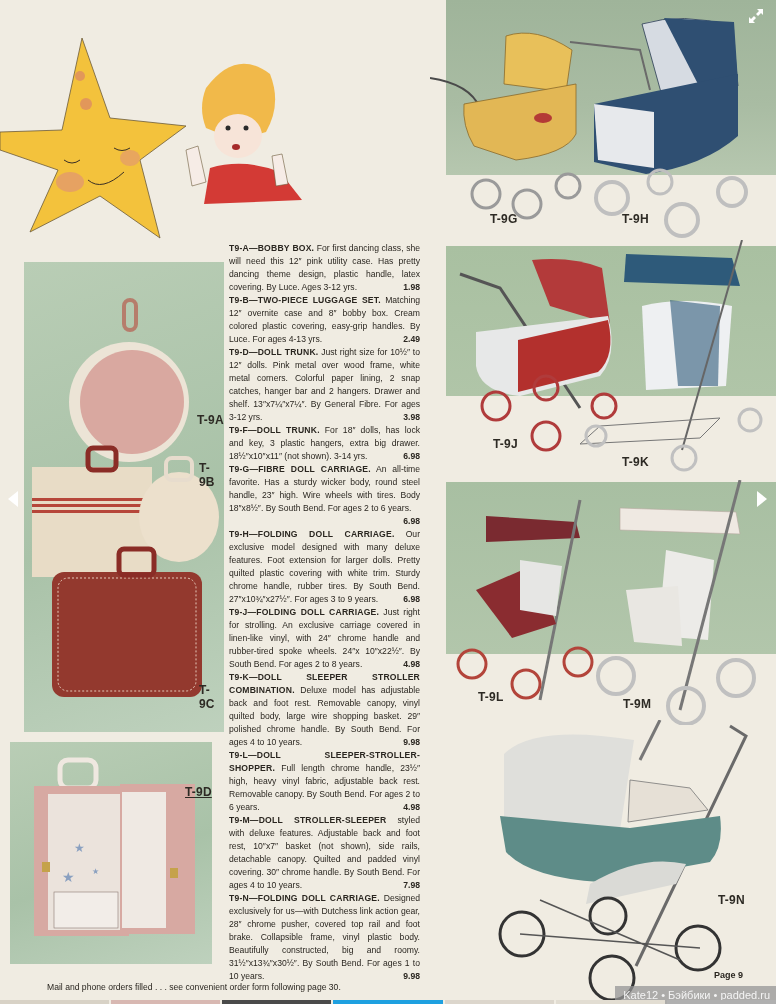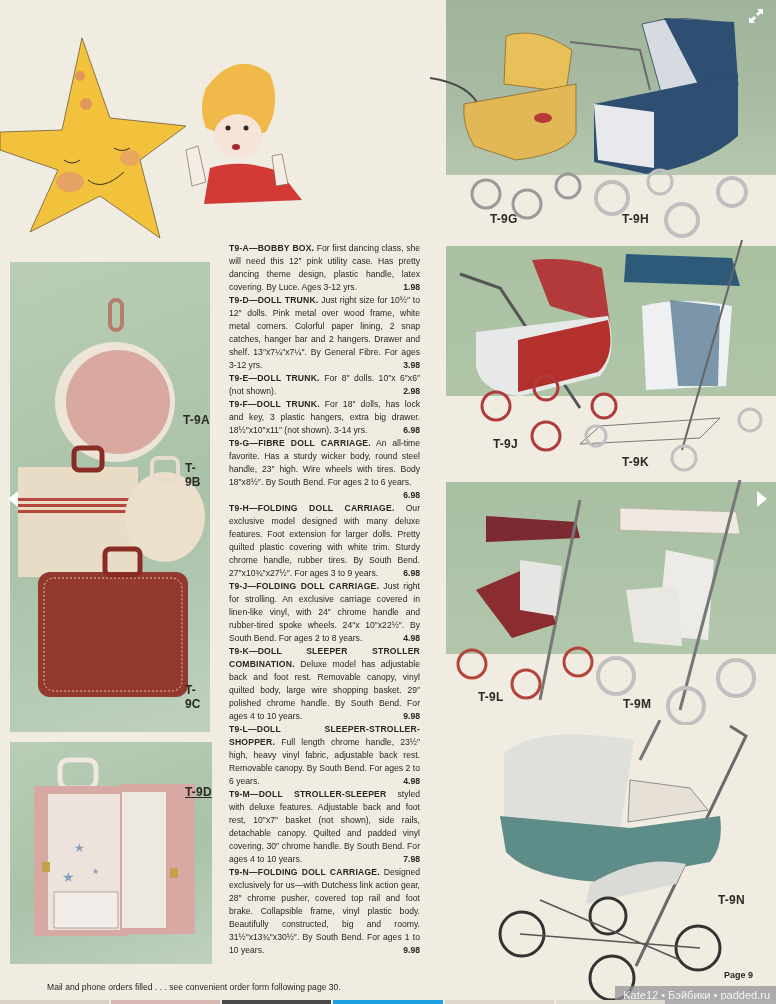--- a/index.html
+++ b/index.html
@@ -6,21 +6,21 @@
     html, body { width: 776px; height: 1004px; overflow: hidden; background: #efebe1; }
     body { position: relative; font-family: "DejaVu Sans", sans-serif; color: #2b2620; }
 
     .page { position: absolute; left: 0; top: 0; width: 776px; height: 1004px; background: #f0ece2; }
 
     
     .illus { position: absolute; left: 0; top: 0; width: 330px; height: 240px; }
 
     
     .panel { position: absolute; background: linear-gradient(160deg, #b9cdb5 0%, #a9c2a8 55%, #bed1bd 100%); }
-    .panel-luggage { left: 10px; top: 262px; width: 200px; height: 470px; }
+    .panel-luggage { left: 24px; top: 262px; width: 200px; height: 470px; }
     .panel-trunk { left: 10px; top: 742px; width: 202px; height: 222px; }
 
     
     .panel-r1 { left: 446px; top: 0; width: 330px; height: 175px; background: linear-gradient(180deg, #9fb49a 0%, #a9bca3 60%, #b6c7af 100%); }
     .panel-r2 { left: 446px; top: 246px; width: 330px; height: 150px; background: linear-gradient(180deg, #a9c0a1 0%, #b0c5a8 100%); }
     .panel-r3 { left: 446px; top: 482px; width: 330px; height: 172px; background: linear-gradient(180deg, #a8bfa2 0%, #b2c6ab 100%); }
 
     .label {
       position: absolute; font-family: "Liberation Sans", sans-serif;
       font-weight: bold; font-size: 12px; color: #2d2a24; letter-spacing: 0.2px;
@@ -36,21 +36,21 @@
     .item .code { font-weight: bold; letter-spacing: 0.2px; }
     .item .price { font-weight: bold; float: right; margin-left: 4px; }
     .item::after { content: ""; display: block; clear: both; }
 
     .footer-note {
       position: absolute; left: 47px; top: 970px;
       font-family: "Liberation Sans", sans-serif; font-size: 8.6px; color: #2a2620; margin-top: 12px;
     }
     .page-num {
       position: absolute; left: 714px; top: 970px;
-      font-family: "Liberation Sans", sans-serif; font-weight: bold; font-size: 9px; color: #2a2620; margin-left: 10px;
+      font-family: "Liberation Sans", sans-serif; font-weight: bold; font-size: 9px; color: #2a2620;
     }
 
     .watermark {
       position: absolute; right: 0; top: 986px; height: 18px; padding: 0 6px 0 8px;
       background: rgba(150,150,150,0.75); color: #f4f4f4;
       font-family: "Liberation Sans", sans-serif; font-size: 11px; line-height: 18px;
     }
 
     .thumb-strip { position: absolute; left: 0; top: 1000px; width: 776px; height: 4px; display: flex; gap: 2px; }
     .thumb-strip div { flex: 1; height: 4px; }
@@ -201,22 +201,22 @@
     <circle cx="92" cy="214" r="22" fill="none" stroke="#333" stroke-width="3"></circle>
     <circle cx="182" cy="258" r="22" fill="none" stroke="#333" stroke-width="3"></circle>
     <circle cx="268" cy="228" r="22" fill="none" stroke="#333" stroke-width="3"></circle>
     <circle cx="178" cy="196" r="18" fill="none" stroke="#333" stroke-width="3"></circle>
     <path d="M90 214 l180 14 M110 180 l140 60" stroke="#555" stroke-width="1.5" fill="none"></path>
   </svg>
   <span class="label" style="left:718px;top:893px;">T-9N</span>
 
   <div class="copy">
     <div class="item"><span class="code">T9-A—BOBBY BOX.</span> <span>For first dancing class, she will need this 12″ pink utility case. Has pretty dancing theme design, plastic handle, latex covering. By Luce. Ages 3-12 yrs.</span> <span class="price">1.98</span></div>
+    <div class="item"><span class="code">T9-B—TWO-PIECE LUGGAGE SET.</span> <span>Matching 12″ overnite case and 8″ bobby box. Cream colored plastic covering, easy-grip handles. By Luce. For ages 4-13 yrs.</span> <span class="price">2.49</span></div>
     <div class="item"><span class="code">T9-D—DOLL TRUNK.</span> <span>Just right size for 10½″ to 12″ dolls. Pink metal over wood frame, white metal corners. Colorful paper lining, 2 snap catches, hanger bar and 2 hangers. Drawer and shelf. 13″x7¼″x7¼″. By General Fibre. For ages 3-12 yrs.</span> <span class="price">3.98</span></div>
-    <div class="item"><span class="code">T9-E—DOLL TRUNK.</span> <span>For 8″ dolls. 10″x 6″x6″ (not shown).</span> <span class="price">2.98</span></div>
     <div class="item"><span class="code">T9-F—DOLL TRUNK.</span> <span>For 18″ dolls, has lock and key, 3 plastic hangers, extra big drawer. 18½″x10″x11″ (not shown). 3-14 yrs.</span> <span class="price">6.98</span></div>
     <div class="item"><span class="code">T9-G—FIBRE DOLL CARRIAGE.</span> <span>An all-time favorite. Has a sturdy wicker body, round steel handle, 23″ high. Wire wheels with tires. Body 18″x8½″. By South Bend. For ages 2 to 6 years.</span> <span class="price">6.98</span></div>
     <div class="item"><span class="code">T9-H—FOLDING DOLL CARRIAGE.</span> <span>Our exclusive model designed with many deluxe features. Foot extension for larger dolls. Pretty quilted plastic covering with white trim. Sturdy chrome handle, rubber tires. By South Bend. 27″x10¾″x27½″. For ages 3 to 9 years.</span> <span class="price">6.98</span></div>
     <div class="item"><span class="code">T9-J—FOLDING DOLL CARRIAGE.</span> <span>Just right for strolling. An exclusive carriage covered in linen-like vinyl, with 24″ chrome handle and rubber-tired spoke wheels. 24″x 10″x22½″. By South Bend. For ages 2 to 8 years.</span> <span class="price">4.98</span></div>
     <div class="item"><span class="code">T9-K—DOLL SLEEPER STROLLER COMBINATION.</span> <span>Deluxe model has adjustable back and foot rest. Removable canopy, vinyl quilted body, large wire shopping basket. 29″ polished chrome handle. By South Bend. For ages 4 to 10 years.</span> <span class="price">9.98</span></div>
     <div class="item"><span class="code">T9-L—DOLL SLEEPER-STROLLER-SHOPPER.</span> <span>Full length chrome handle, 23½″ high, heavy vinyl fabric, adjustable back rest. Removable canopy. By South Bend. For ages 2 to 6 years.</span> <span class="price">4.98</span></div>
     <div class="item"><span class="code">T9-M—DOLL STROLLER-SLEEPER</span> <span>styled with deluxe features. Adjustable back and foot rest, 10″x7″ basket (not shown), side rails, detachable canopy. Quilted and padded vinyl covering. 30″ chrome handle. By South Bend. For ages 4 to 10 years.</span> <span class="price">7.98</span></div>
     <div class="item"><span class="code">T9-N—FOLDING DOLL CARRIAGE.</span> <span>Designed exclusively for us—with Dutchess link action gear, 28″ chrome pusher, covered top rail and foot brake. Collapsible frame, vinyl plastic body. Beautifully constructed, big and roomy. 31½″x13¾″x30½″. By South Bend. For ages 1 to 10 years.</span> <span class="price">9.98</span></div>
   </div>
 

